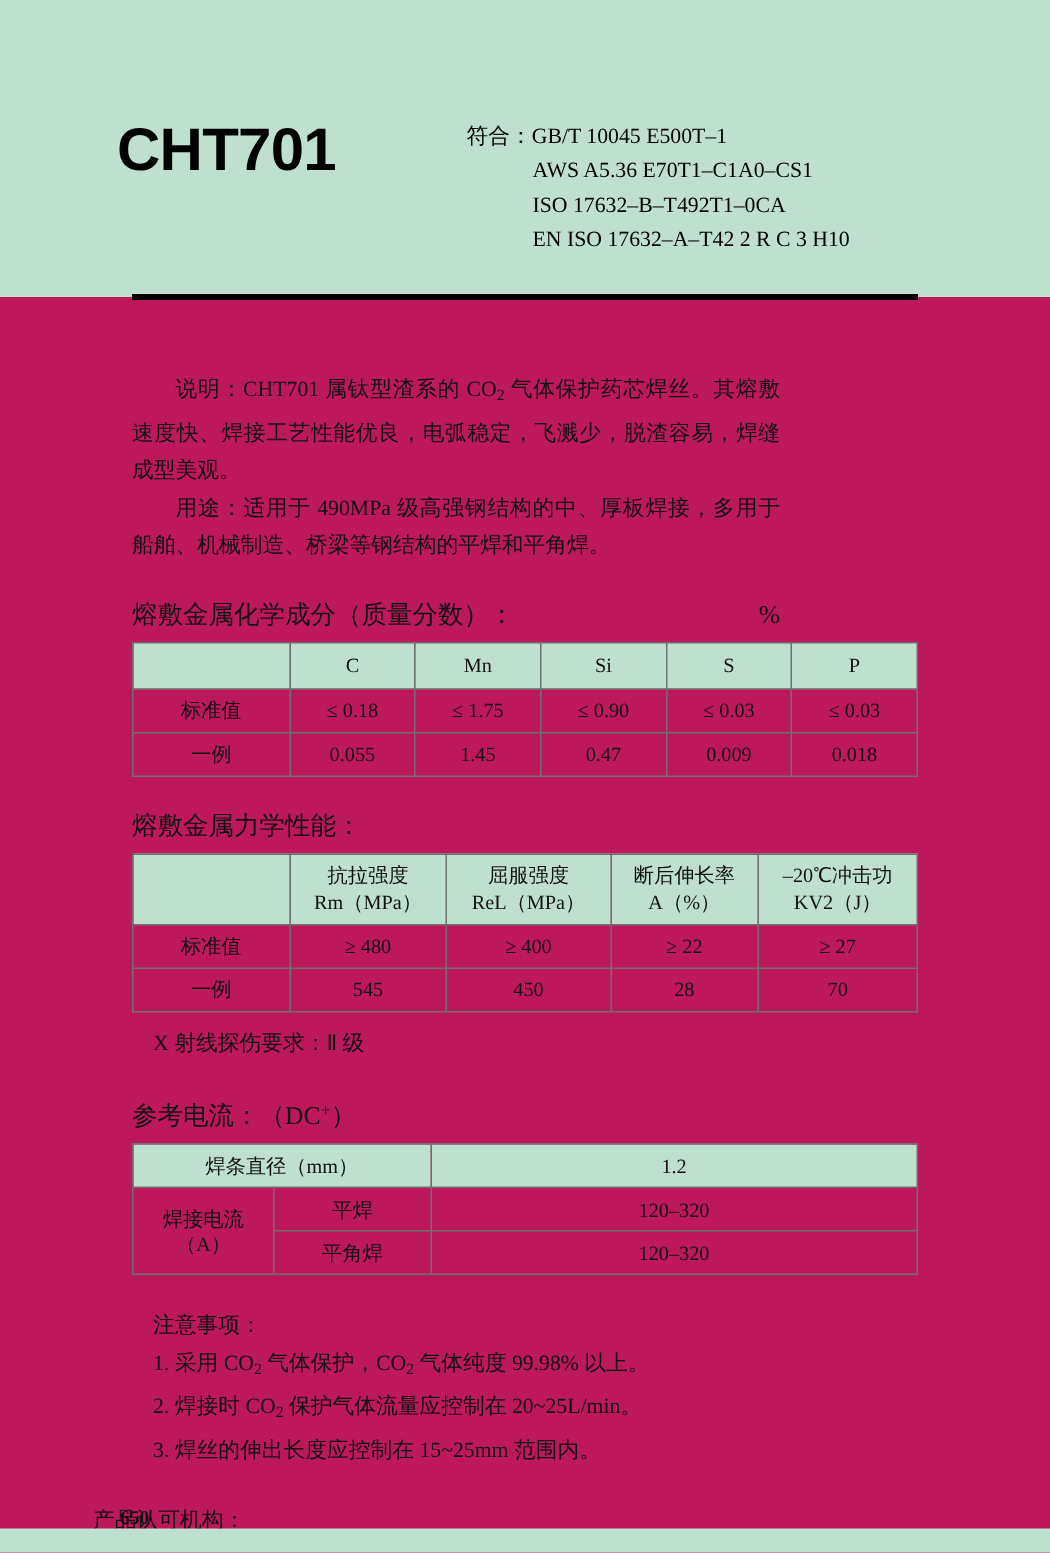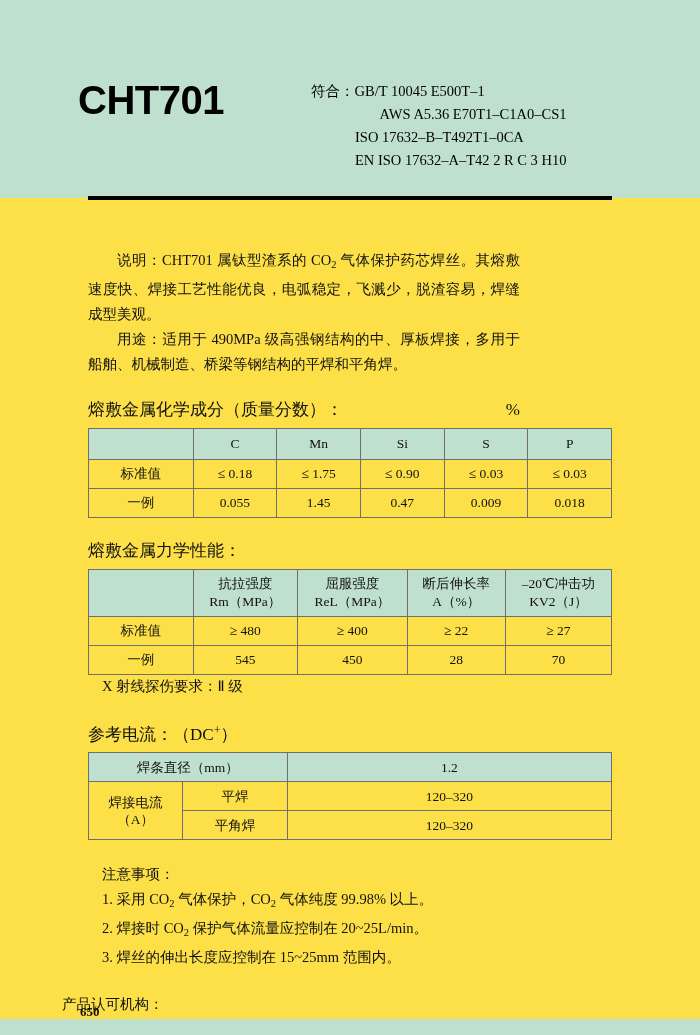--- a/index.html
+++ b/index.html
@@ -11,21 +11,21 @@
     height: 1035px;
     background: #ffffff;
     font-family: "Liberation Serif", serif;
     color: #111;
     position: relative;
     overflow: hidden;
   }
   .page {
     position: absolute;
     inset: 0;
-    background: #fde047;
+    background: #be185d;
   }
   
   .header-band {
     position: absolute;
     left: 0;
     top: 0;
     width: 700px;
     height: 198px;
     background: #bfe0ce;
   }
@@ -113,20 +113,21 @@
     height: 24px;
   }
   table.t thead.two td {
     height: 40px;
     line-height: 18px;
   }
   .note-line {
     padding: 0 88px;
     font-size: 14.5px;
     line-height: 22px;
+    margin-top: 10px;
     text-indent: 14px;
   }
   .cautions {
     padding: 0 88px;
     font-size: 14.5px;
     line-height: 25px;
     margin-top: 22px;
   }
   .cautions .chead { text-indent: 14px; }
   .cautions .citem { text-indent: 14px; }
@@ -166,21 +167,21 @@
 
 <div class="page">
 
   <div class="header-band">
     <div class="header-inner">
       <div class="product-title">CHT701</div>
       <div class="standards">
         <div>
           <span class="lead">符合：</span><span>GB/T 10045 E500T–1</span>
         </div>
-        <div style="padding-left:44px;text-align:right;">
+        <div style="padding-left:44px;">
           <span>AWS A5.36 E70T1–C1A0–CS1</span>
         </div>
         <div style="padding-left:44px;">
           <span>ISO 17632–B–T492T1–0CA</span>
         </div>
         <div style="padding-left:44px;">
           <span>EN ISO 17632–A–T42 2 R C 3 H10</span>
         </div>
       </div>
     </div>

